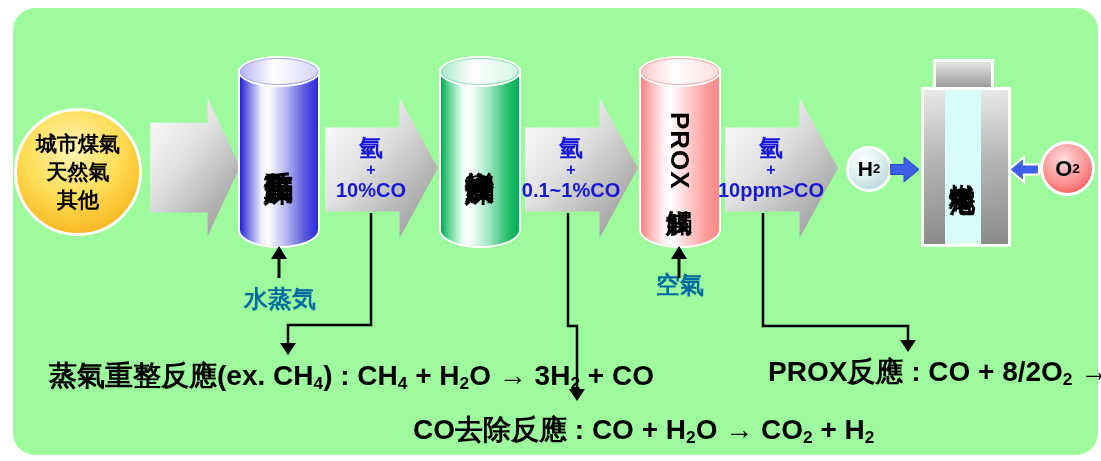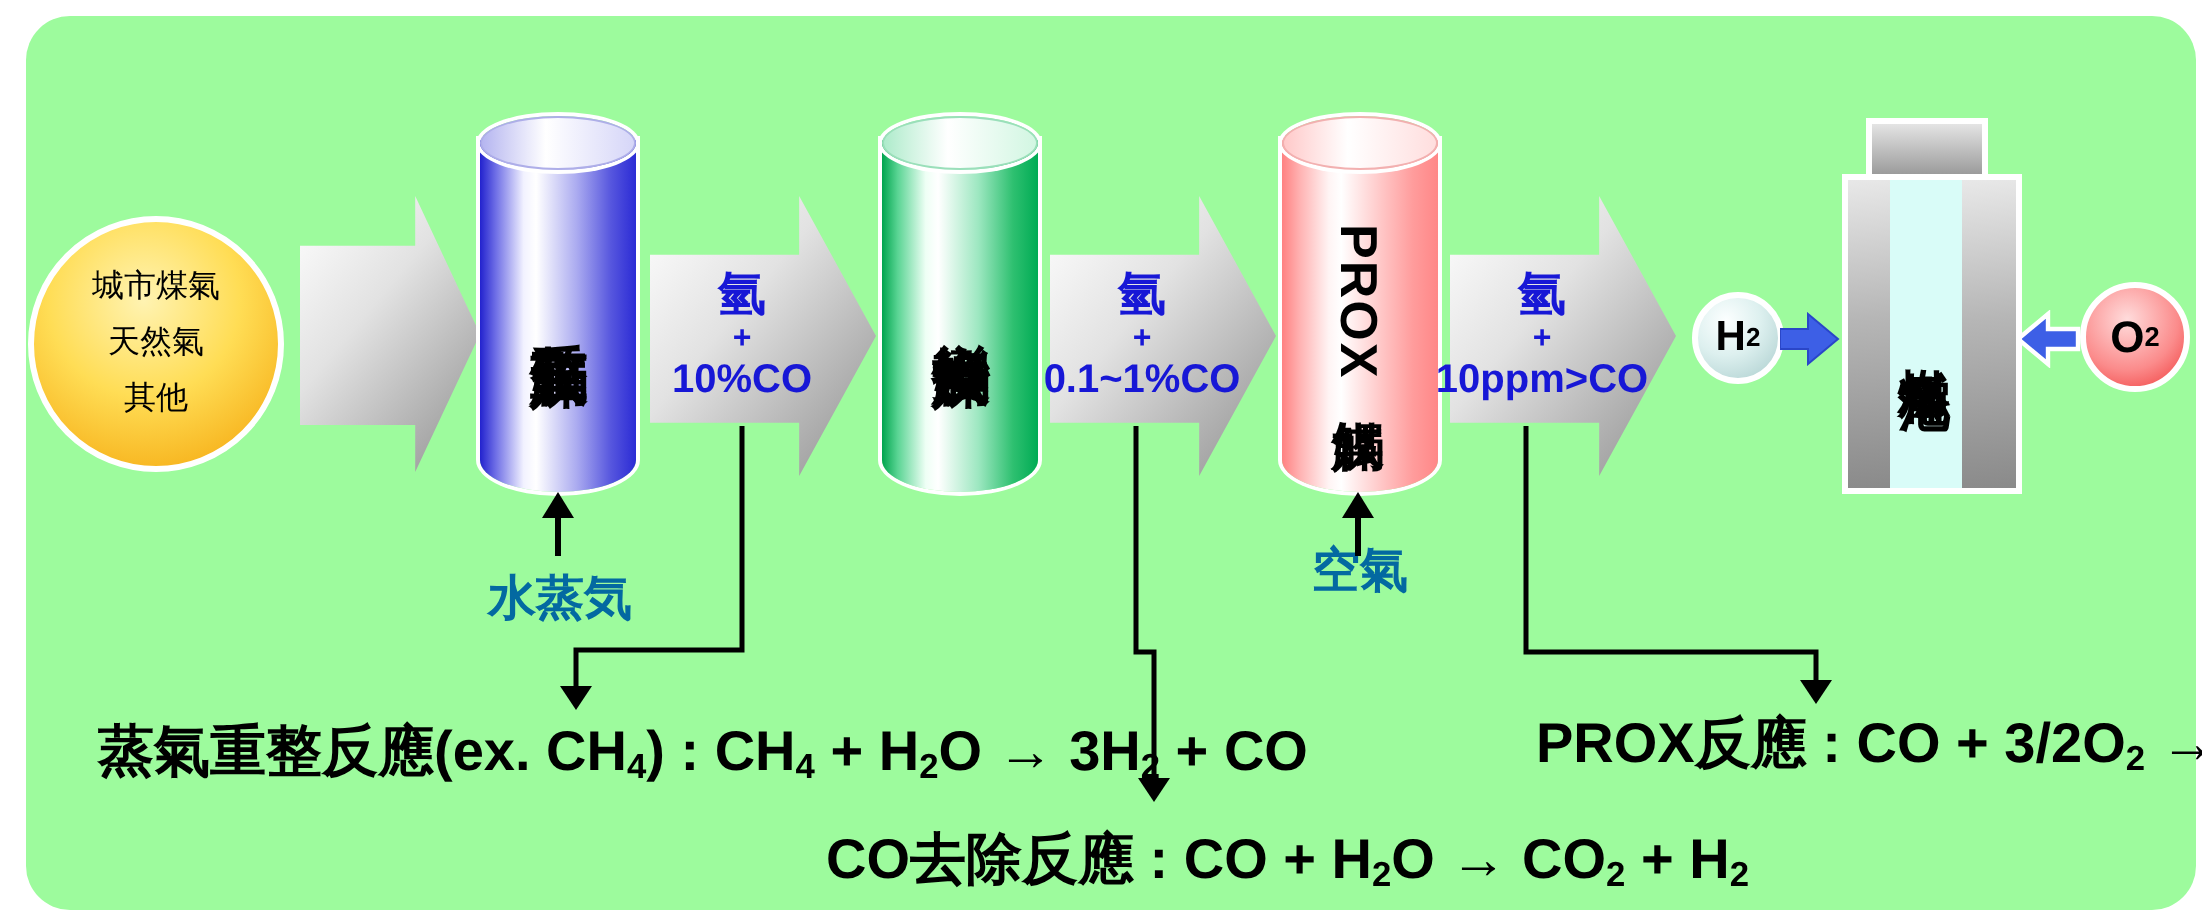--- a/index.html
+++ b/index.html
@@ -5,21 +5,21 @@
   html,body{margin:0;padding:0;}
   body{font-family:"Liberation Sans","DejaVu Sans",sans-serif;background:#fff;}
   .canvas{position:relative;width:1101px;height:461px;background:#fff;overflow:hidden;}
   .panel{position:absolute;left:13px;top:8px;width:1085px;height:447px;background:#9DFB9D;border-radius:22px;}
 
   
   .source-circle{position:absolute;left:14px;top:108px;width:128px;height:128px;box-sizing:border-box;
     border:3px solid #fff;border-radius:50%;
     background:radial-gradient(circle at 45% 32%,#FFF3B2 0%,#FFDD55 45%,#F7B41E 82%,#EFA30D 100%);
     display:flex;align-items:center;justify-content:center;text-align:center;}
-  .source-text{font-size:16px;font-weight:400;color:#000;line-height:28px;white-space:pre-line;}
+  .source-text{font-size:21px;font-weight:700;color:#000;line-height:28px;white-space:pre-line;}
 
   
   .garrow{position:absolute;background:linear-gradient(130deg,#FFFFFF 0%,#E2E2E2 40%,#9A9A9A 92%);}
   .garrow.first{left:150px;top:98px;width:90px;height:138px;
     clip-path:polygon(0% 18%,64% 18%,64% 0%,100% 50%,64% 100%,64% 83%,0% 83%);}
   .garrow.mid{width:113px;height:140px;top:98px;
     clip-path:polygon(0% 21%,66% 21%,66% 0%,100% 50%,66% 100%,66% 81%,0% 81%);}
   .garrow.a1{left:325px;} .garrow.a2{left:525px;} .garrow.a3{left:725px;}
   .stream{position:absolute;top:98px;width:88px;height:140px;display:flex;flex-direction:column;
     align-items:center;justify-content:center;color:#1717D6;font-weight:700;text-align:center;z-index:3;}
@@ -176,14 +176,14 @@
 
     <polyline points="568,213 568,326 577,326 577,390" fill="none" stroke="#000" stroke-width="2.5"></polyline>
     <polygon points="569,389 585,389 577,401" fill="#000"></polygon>
 
     <polyline points="763,213 763,326 908,326 908,341" fill="none" stroke="#000" stroke-width="2.5"></polyline>
     <polygon points="900,340 916,340 908,352" fill="#000"></polygon>
   </svg>
 
   <div class="reaction r1"><span>蒸氣重整反應(ex. CH</span><sub>4</sub><span>) : CH</span><sub>4</sub><span> + H</span><sub>2</sub><span>O → 3H</span><sub>2</sub><span> + CO</span></div>
   <div class="reaction r2"><span>CO去除反應 : CO + H</span><sub>2</sub><span>O → CO</span><sub>2</sub><span> + H</span><sub>2</sub></div>
-  <div class="reaction r3"><span>PROX反應 : CO + 3/2O</span><sub>2</sub><span> → CO</span></div>
+  <div class="reaction r3"><span>PROX反應 : CO + 8/2O</span><sub>2</sub><span> → CO</span></div>
 </div>
 
 </body></html>

